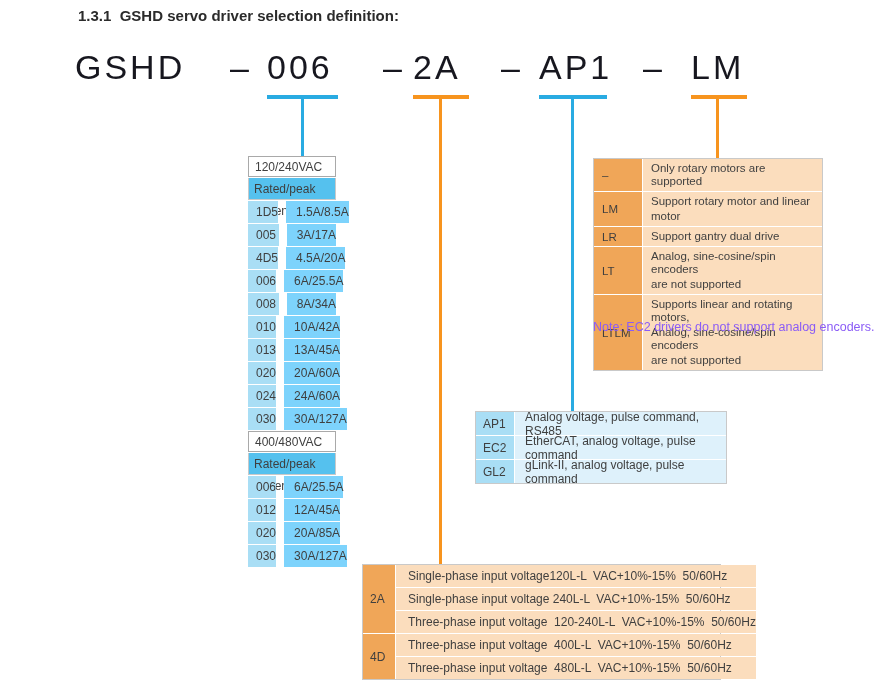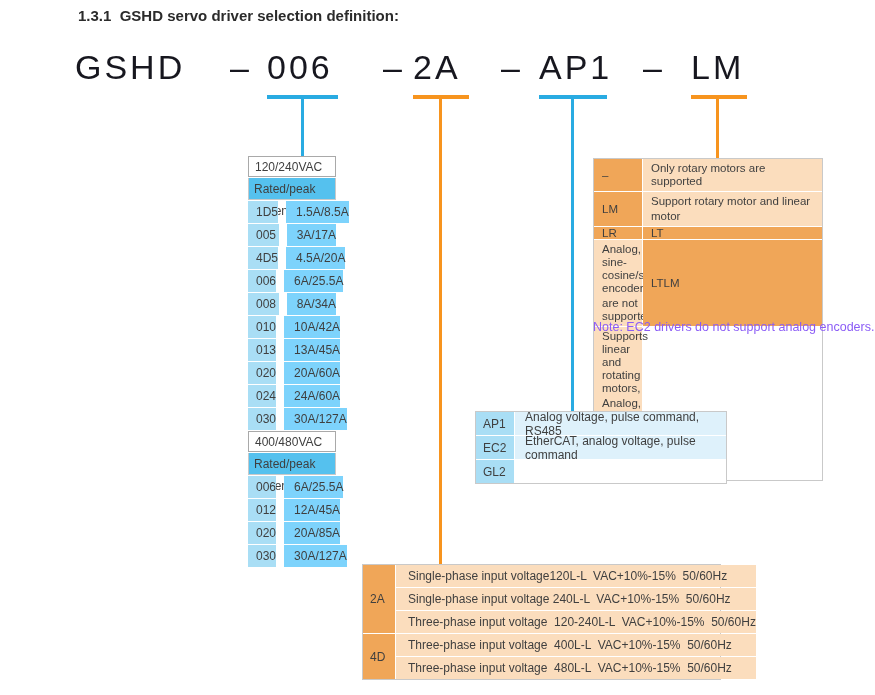--- a/index.html
+++ b/index.html
@@ -154,40 +154,44 @@
       <div class="mt-code">–</div>
       <div class="mt-desc">
         <div>Only rotary motors are supported</div>
       </div>
       <div class="mt-code">LM</div>
       <div class="mt-desc">
         <div>Support rotary motor and linear</div>
         <div>motor</div>
       </div>
       <div class="mt-code">LR</div>
+      <div class="mt-desc">
+        <div>Support gantry dual drive</div>
+      </div>
       <div class="mt-code">LT</div>
       <div class="mt-desc">
         <div>Analog, sine-cosine/spin encoders</div>
         <div>are not supported</div>
       </div>
       <div class="mt-code">LTLM</div>
       <div class="mt-desc">
         <div>Supports linear and rotating motors,</div>
         <div>Analog, sine-cosine/spin encoders</div>
         <div>are not supported</div>
       </div>
     </div>
   <div class="mt-note">Note: EC2 drivers do not support analog encoders.</div>
 
   <div class="cmd">
       <div class="cmd-code">AP1</div>
       <div class="cmd-desc">Analog voltage, pulse command, RS485</div>
       <div class="cmd-code">EC2</div>
       <div class="cmd-desc">EtherCAT, analog voltage, pulse command</div>
       <div class="cmd-code">GL2</div>
+      <div class="cmd-desc">gLink-II, analog voltage, pulse command</div>
     </div>
 
   <div class="vt">
       <div class="vt-code" style="grid-row:span 3">2A</div>
       <div class="vt-val">Single-phase input voltage120L-L  VAC+10%-15%  50/60Hz</div>
       <div class="vt-val">Single-phase input voltage 240L-L  VAC+10%-15%  50/60Hz</div>
       <div class="vt-val">Three-phase input voltage  120-240L-L  VAC+10%-15%  50/60Hz</div>
       <div class="vt-code" style="grid-row:span 2">4D</div>
       <div class="vt-val">Three-phase input voltage  400L-L  VAC+10%-15%  50/60Hz</div>
       <div class="vt-val">Three-phase input voltage  480L-L  VAC+10%-15%  50/60Hz</div>

